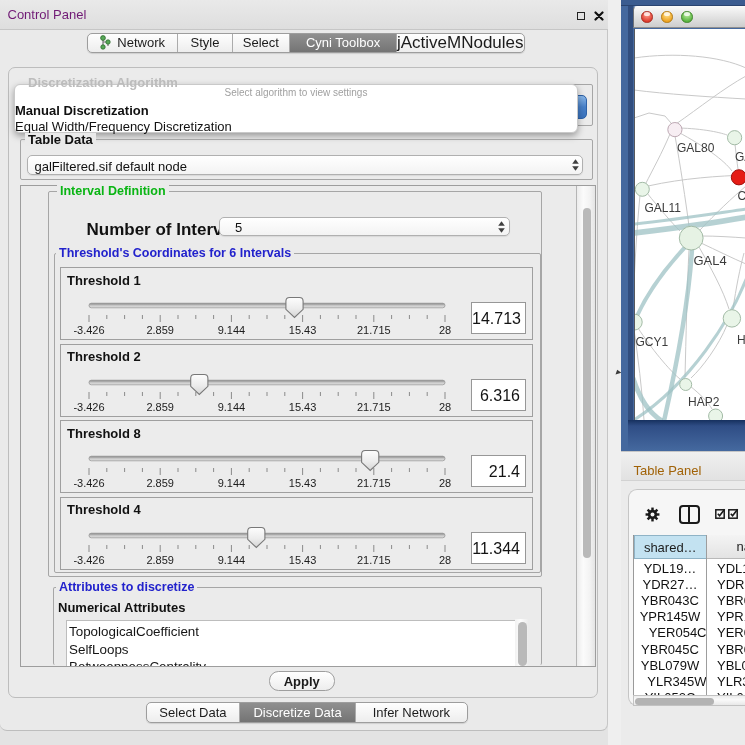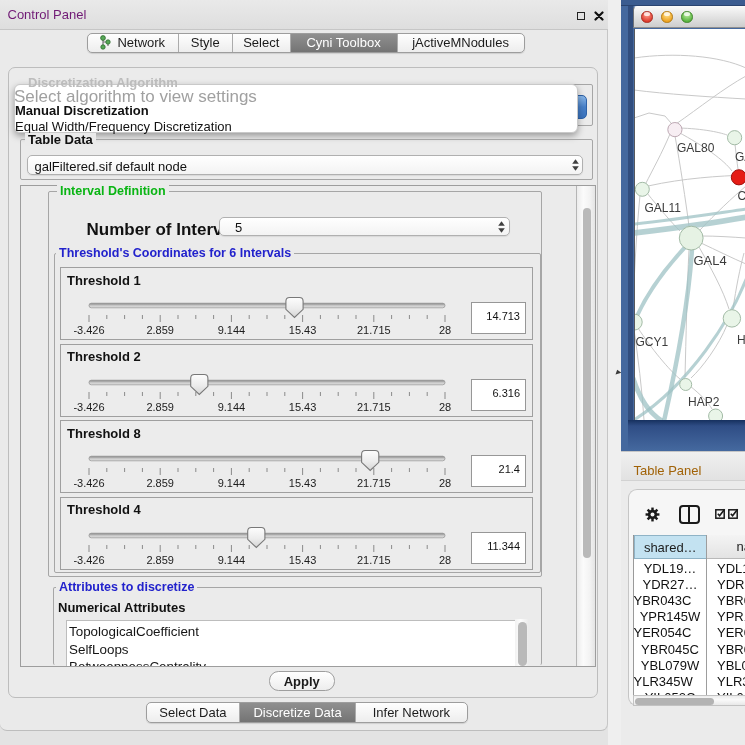--- a/index.html
+++ b/index.html
@@ -8,21 +8,21 @@
 .tbar{left:0;top:0;width:608px;height:30px;background:linear-gradient(#e9e9e9,#dedede);border-bottom:1px solid #c6c6c6}
 .ttl{left:7.5px;top:7px;font-size:13px;color:#701a75}
 .grp{border:1px solid #a6a6a6;border-radius:2px}
 .glab{font-size:12.5px;font-weight:bold;background:#eaeaea;padding:0 3px;line-height:13px}
 .seg{border:1px solid #9d9d9d;border-radius:5px;background:linear-gradient(#fefefe,#ededed);box-shadow:0 1px 1px rgba(0,0,0,.12);display:flex;overflow:hidden}
 .seg>div{display:flex;align-items:center;justify-content:center;font-size:13px;color:#1b1b1b;border-right:1px solid #ababab}
 .seg>div:last-child{border-right:none}
 .seg>div.on{background:linear-gradient(#8f8f8f,#747474);color:#fff}
 .combo{background:linear-gradient(#ffffff,#f3f3f3);border:1px solid #b0b0b0;border-radius:5px;font-size:13px;color:#111;box-shadow:0 1px 1px rgba(0,0,0,0.08)}
 .box{position:absolute;border:1px solid #9f9f9f;background:#ececec}
-.vbox{position:absolute;width:55px;height:32px;background:#fff;border:1px solid #979797;font-size:11px;color:#131313;text-align:right;padding:7px 5px 0 0}
+.vbox{position:absolute;width:55px;height:32px;background:#fff;border:1px solid #979797;font-size:16px;color:#131313;text-align:right;padding:7px 5px 0 0}
 .bl{font-size:13px;font-weight:bold;color:#111}
 .tl{position:absolute;transform:translateX(-50%);font-size:11px;color:#1c1c1c}
 </style></head><body>
 
 <div class="a win"></div>
 <div class="a tbar"></div>
 <div class="a ttl">Control Panel</div>
 <div class="a" style="left:577px;top:11.5px;width:8px;height:8px;border:1.5px solid #222"></div>
 <svg class="a" style="left:593.5px;top:11px" width="10" height="10" viewBox="0 0 10 10">
     <path d="M1.5 1.5 L8.5 8.5 M8.5 1.5 L1.5 8.5" stroke="#111" stroke-width="2.2" stroke-linecap="round"></path>
@@ -30,28 +30,28 @@
 <div class="a seg" style="left:87px;top:32.5px;width:437.5px;height:20px">
 <div style="width:91px"><svg width="12" height="15" viewBox="0 0 12 15" style="margin-right:5px">
         <path d="M3 3 L3 12 M3 7 L8 7 M8 7 L8 11" stroke="#777" stroke-width="1.2" fill="none"></path>
         <circle cx="3" cy="3" r="2.4" fill="#57a857" stroke="#2f6b2f" stroke-width="0.8"></circle>
         <circle cx="8" cy="7" r="2.2" fill="#57a857" stroke="#2f6b2f" stroke-width="0.8"></circle>
         <circle cx="3" cy="12" r="2.2" fill="#57a857" stroke="#2f6b2f" stroke-width="0.8"></circle>
       </svg>Network</div>
 <div style="width:54.5px">Style</div>
 <div style="width:58px">Select</div>
 <div class="on" style="width:107.5px">Cyni Toolbox</div>
-<div style="width:126.5px;font-size:13px">jActiveMNodules</div>
+<div style="width:126.5px;font-size:17px">jActiveMNodules</div>
 </div>
 <div class="a" style="left:8px;top:67px;width:589.5px;height:630.5px;background:#ebebeb;border:1px solid #bdbdbd;border-radius:7px"></div>
 <div class="a grp" style="left:20px;top:83.5px;width:572.5px;height:42.5px"></div>
 <div class="a" style="left:30px;top:95px;width:556px;height:23px;background:#fff;border:1px solid #a9a9a9;border-radius:4px"></div>
 <div class="a" style="left:563px;top:94.5px;width:23.5px;height:24px;background:linear-gradient(#8ab8ea,#4880c8 50%,#3a72bc);border:1px solid #2e62a8;border-radius:5px"></div>
 <div class="a" style="left:14px;top:84px;width:564px;height:48.5px;background:#fff;border:1px solid #c9c9c9;border-radius:6px;box-shadow:0 3px 7px rgba(0,0,0,0.35)"></div>
-<div class="a" style="left:14px;top:87px;width:564px;height:13px;font-size:17px;color:#a0a0a0;text-align:left">Select algorithm to view settings</div>
+<div class="a" style="left:14px;top:87px;width:564px;height:13px;font-size:10px;color:#a0a0a0;text-align:center">Select algorithm to view settings</div>
 <div class="a bl" style="left:15px;top:103px">Manual Discretization</div>
 <div class="a" style="left:15px;top:118.5px;font-size:13px;color:#111">Equal Width/Frequency Discretization</div>
 <div class="a" style="left:28px;top:75px;font-size:13px;font-weight:bold;color:#bcbcbc">Discretization Algorithm</div>
 <div class="a grp" style="left:20px;top:139px;width:572.5px;height:40.5px"></div>
 <div class="a glab bl" style="left:25px;top:132.5px;font-size:13px">Table Data</div>
 <div class="a combo" style="left:26.5px;top:154.5px;width:556.5px;height:20.5px;padding:3px 16px 0 7px">galFiltered.sif default node</div>
 
 <svg class="a" style="left:571.9px;top:159.3px" width="7" height="12" viewBox="0 0 7 12">
     <path d="M3.5 0.2 L6.8 4.8 L0.2 4.8 Z" fill="#3f3f3f"></path>
     <path d="M3.5 11.8 L6.8 7.2 L0.2 7.2 Z" fill="#3f3f3f"></path>
@@ -370,22 +370,22 @@
 <svg class="a" style="left:728.3px;top:508px" width="11" height="11" viewBox="0 0 11 11">
     <rect x="0.8" y="1.8" width="8.4" height="8.4" fill="none" stroke="#1a1a1a" stroke-width="1.5"></rect>
     <path d="M2.8 5.8 L4.6 7.8 L9.6 1.2" stroke="#1a1a1a" stroke-width="1.6" fill="none"></path>
   </svg>
 <div class="a" style="left:633px;top:534.5px;width:112px;height:161px;background:#fff;border:1px solid #9a9a9a;border-top:1px solid #848484;border-right:none;overflow:hidden"></div>
 <div class="a" style="left:633.5px;top:535px;width:73.5px;height:24px;background:#c3e2f1;border:1px solid #8fb3c6;font-size:13px;color:#1c1c1c;text-align:center;padding-top:4px">shared…</div>
 <div class="a" style="left:707px;top:535px;width:38px;height:24px;background:linear-gradient(#f4f4f4,#e3e3e3);border-bottom:1px solid #b9b9b9;font-size:13px;color:#1c1c1c;padding:4px 0 0 29.5px;overflow:hidden">na</div>
 <div class="a" style="left:633.5px;top:559.2px;width:111.5px;height:135.5px;overflow:hidden;font-size:13px;color:#111">
     <div style="height:16.2px;padding-top:1.5px;white-space:nowrap"><span style="display:inline-block;width:73px;text-align:center">YDL19…</span><span style="display:inline-block;padding-left:10.5px">YDL1</span></div>
     <div style="height:16.2px;padding-top:1.5px;white-space:nowrap"><span style="display:inline-block;width:73px;text-align:center">YDR27…</span><span style="display:inline-block;padding-left:10.5px">YDR2</span></div>
-    <div style="height:16.2px;padding-top:1.5px;white-space:nowrap"><span style="display:inline-block;width:73px;">YBR043C</span><span style="display:inline-block;padding-left:10.5px">YBR0</span></div>
+    <div style="height:16.2px;padding-top:1.5px;white-space:nowrap"><span style="display:inline-block;width:73px;text-align:center">YBR043C</span><span style="display:inline-block;padding-left:10.5px">YBR0</span></div>
     <div style="height:16.2px;padding-top:1.5px;white-space:nowrap"><span style="display:inline-block;width:73px;text-align:center">YPR145W</span><span style="display:inline-block;padding-left:10.5px">YPR1</span></div>
-    <div style="height:16.2px;padding-top:1.5px;white-space:nowrap"><span style="display:inline-block;width:73px;text-align:left">YER054C</span><span style="display:inline-block;padding-left:10.5px">YER0</span></div>
+    <div style="height:16.2px;padding-top:1.5px;white-space:nowrap"><span style="display:inline-block;width:73px;text-align:right">YER054C</span><span style="display:inline-block;padding-left:10.5px">YER0</span></div>
     <div style="height:16.2px;padding-top:1.5px;white-space:nowrap"><span style="display:inline-block;width:73px;text-align:center">YBR045C</span><span style="display:inline-block;padding-left:10.5px">YBR0</span></div>
     <div style="height:16.2px;padding-top:1.5px;white-space:nowrap"><span style="display:inline-block;width:73px;text-align:center">YBL079W</span><span style="display:inline-block;padding-left:10.5px">YBL0</span></div>
-    <div style="height:16.2px;padding-top:1.5px;white-space:nowrap"><span style="display:inline-block;width:73px;text-align:left">YLR345W</span><span style="display:inline-block;padding-left:10.5px">YLR3</span></div>
+    <div style="height:16.2px;padding-top:1.5px;white-space:nowrap"><span style="display:inline-block;width:73px;text-align:right">YLR345W</span><span style="display:inline-block;padding-left:10.5px">YLR3</span></div>
     <div style="height:16.2px;padding-top:1.5px;white-space:nowrap"><span style="display:inline-block;width:73px;text-align:center">YIL052C</span><span style="display:inline-block;padding-left:10.5px">YIL0</span></div>
   </div>
 <div class="a" style="left:706.3px;top:535px;width:1px;height:160px;background:#9d9d9d"></div>
 <div class="a" style="left:633px;top:694.5px;width:112px;height:11.5px;background:linear-gradient(#ededed,#fafafa 40%,#e8e8e8);border:1px solid #c2c2c2;border-right:none"></div>
 <div class="a" style="left:634.5px;top:697.5px;width:79.5px;height:7px;background:#b3b3b3;border-radius:4px"></div>
 </body></html>

